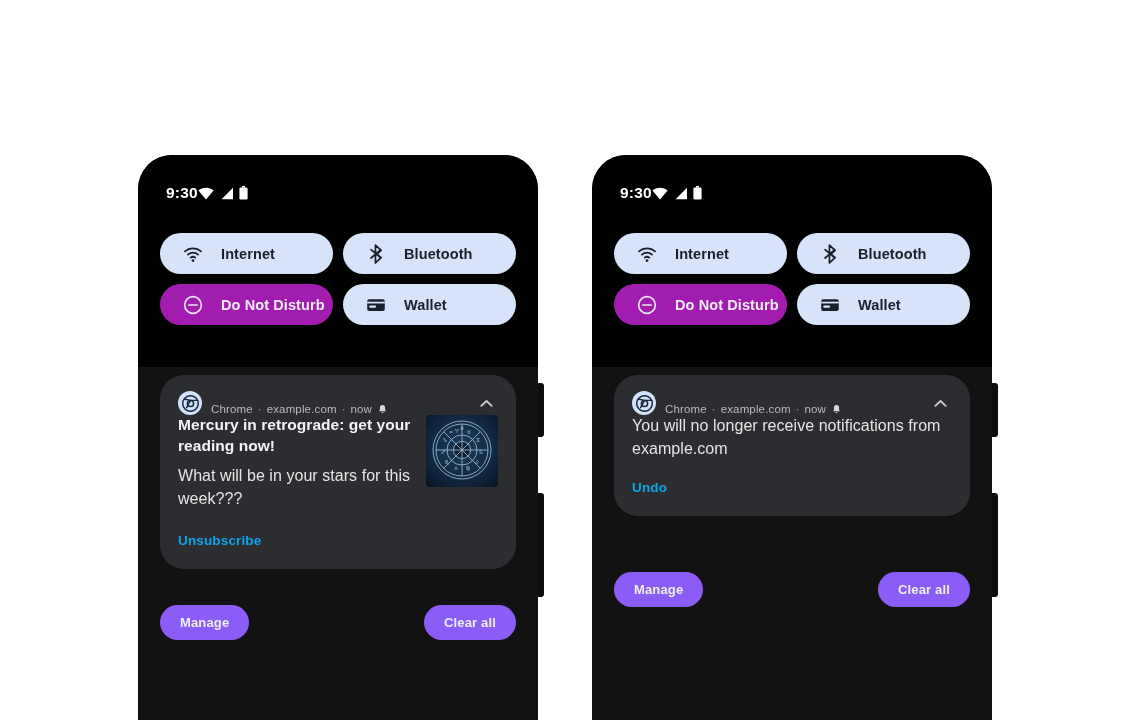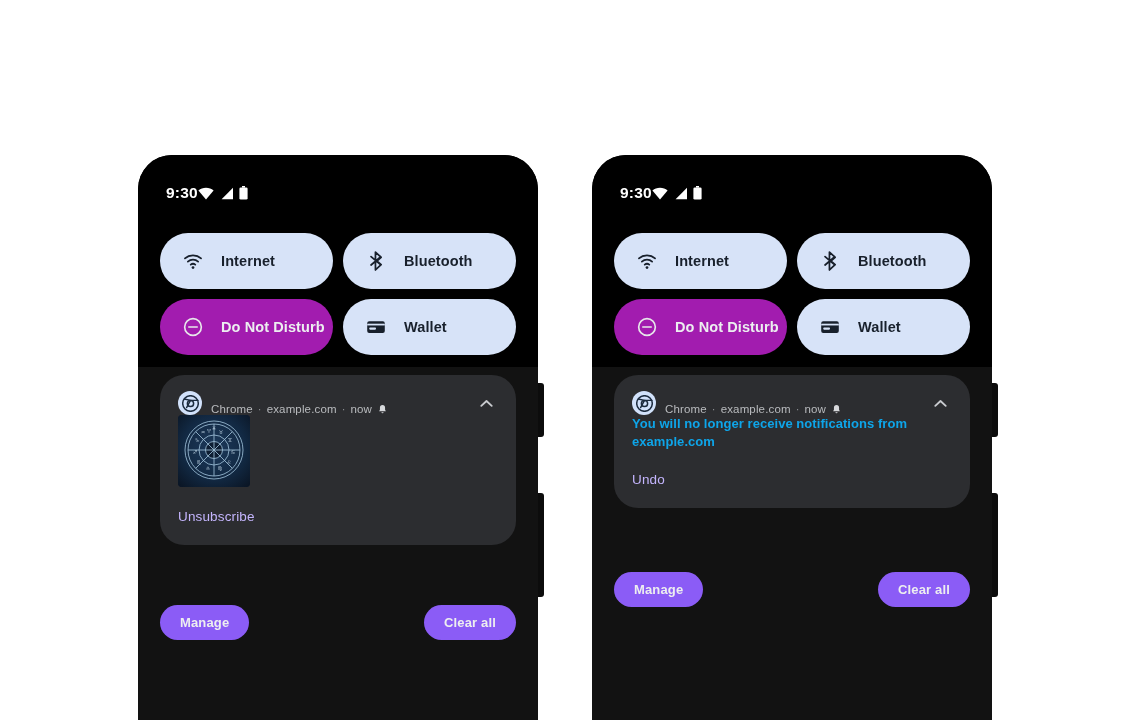--- a/index.html
+++ b/index.html
@@ -78,21 +78,21 @@
 
   
   .tiles {
     position: absolute;
     top: 78px; left: 22px; right: 22px;
     display: grid;
     grid-template-columns: 1fr 1fr;
     gap: 10px 10px;
   }
   .tile {
-    height: 56px;
+    height: 41px;
     border-radius: 28px;
     display: flex;
     align-items: center;
     padding-left: 22px;
     gap: 17px;
     cursor: pointer;
     user-select: none;
   }
   .tile.active   { background: #d7e3f8; }
   .tile.inactive { background: #a21caf; }
@@ -172,42 +172,41 @@
     font-size: 15.5px;
     font-weight: bold;
     color: #f2f3f5;
     line-height: 1.33;
     letter-spacing: 0.05px;
     margin-bottom: 9px;
   }
   .n-title.plain { font-weight: normal; }
 
   .n-sub {
-    font-size: 13px;
-    color: #0ea5e9;
+    font-size: 16px;
+    color: #e5e5e5;
     line-height: 1.42;
     letter-spacing: 0.05px;
-    font-weight: bold;
   }
 
   .thumb {
     width: 72px; height: 72px;
     flex: 0 0 72px;
     border-radius: 4px;
     overflow: hidden;
     background: #0d1b33;
   }
   .thumb svg { display: block; width: 100%; height: 100%; }
 
   .n-action {
     display: inline-block;
     margin-top: 22px;
     font-size: 13.5px;
-    font-weight: normal;
-    color: #c4b5fd;
+    font-weight: bold;
+    color: #0ea5e9;
     letter-spacing: 0.15px;
     cursor: pointer;
   }
   .n-action.compact { margin-top: 20px; }
 
   
   .shade-footer {
     position: absolute;
     left: 22px; right: 22px;
     display: flex;
@@ -316,20 +315,24 @@
               </svg>
             </span>
             <span class="collapse-btn">
               <svg width="13" height="9" viewBox="0 0 14 9">
                 <path d="M1.4 7 7 1.8 12.6 7" fill="none" stroke-width="2" stroke-linecap="round" stroke-linejoin="round"></path>
               </svg>
             </span>
           </div>
 
           <div class="notif-body">
+            <div class="notif-text">
+              <div class="n-title">Mercury in retrograde: get your reading now!</div>
+              <div class="n-sub">What will be in your stars for this week???</div>
+            </div>
             <div class="thumb">
               <svg viewBox="0 0 72 72" preserveAspectRatio="none">
                 <defs>
                   <radialGradient id="zg" cx="50%" cy="45%" r="72%">
                     <stop offset="0%" stop-color="#1d3a5c"></stop>
                     <stop offset="60%" stop-color="#122943"></stop>
                     <stop offset="100%" stop-color="#0a1524"></stop>
                   </radialGradient>
                 </defs>
                 <rect width="72" height="72" fill="url(#zg)"></rect>

